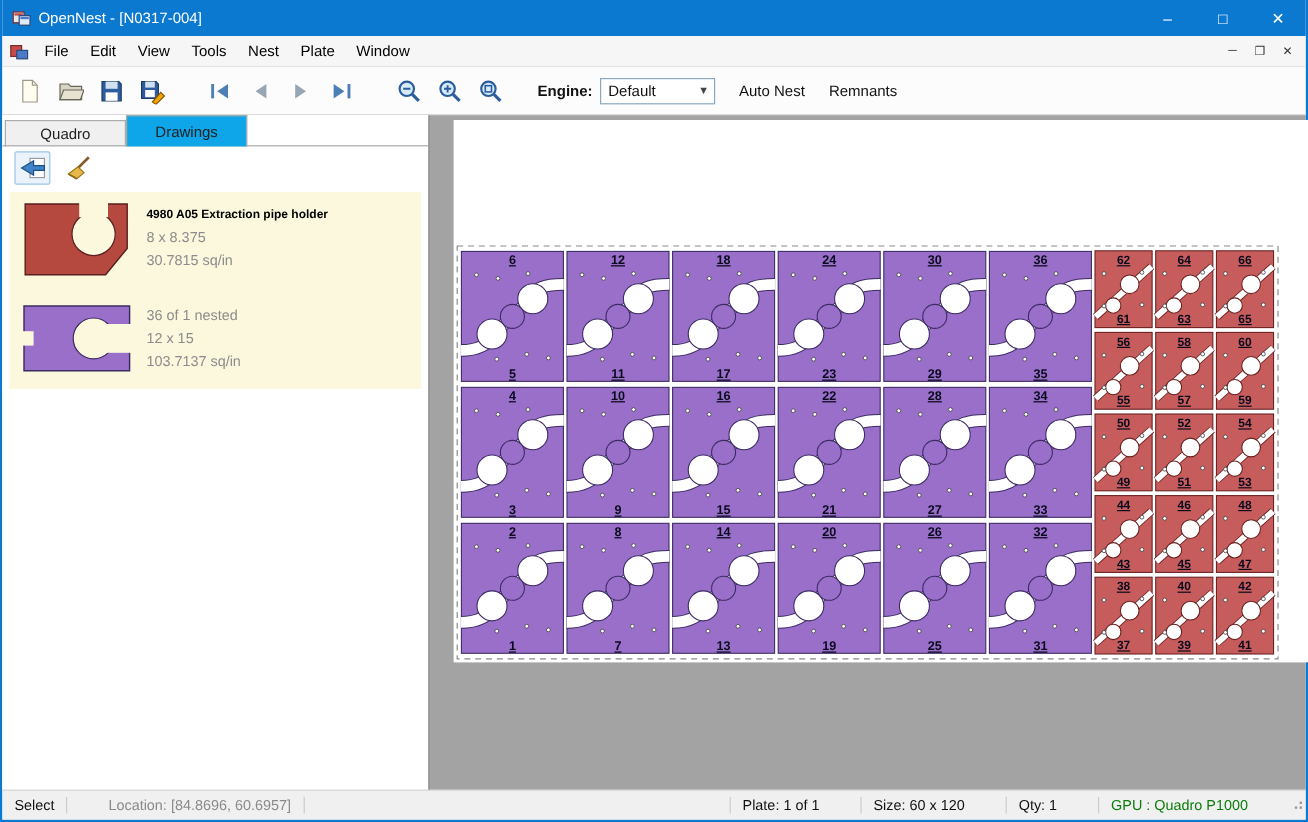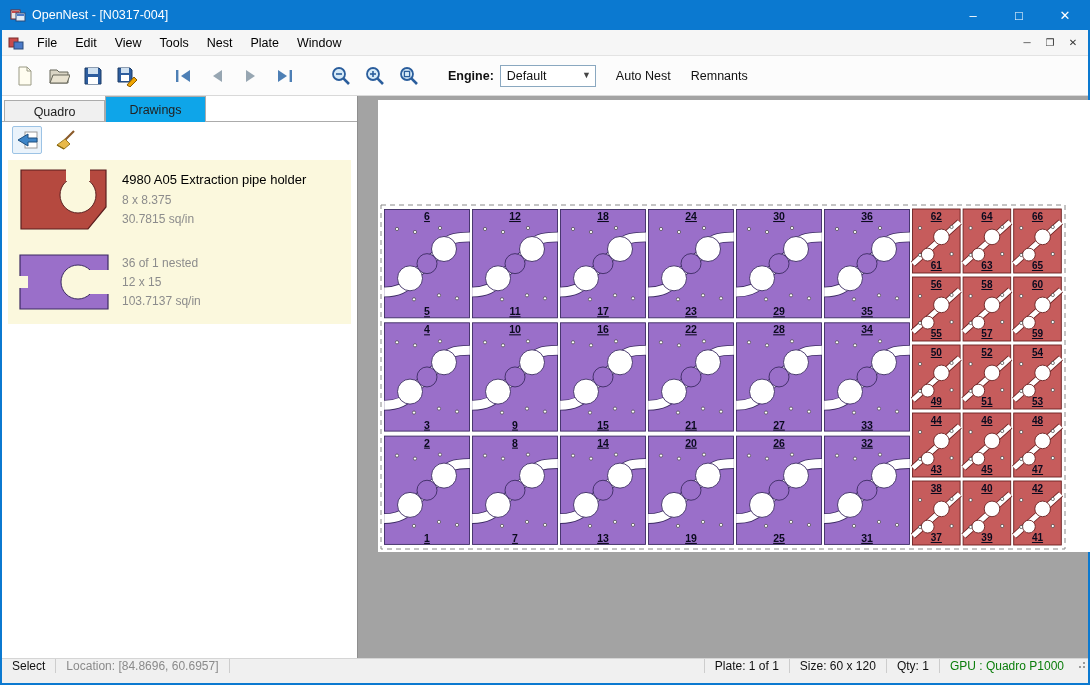--- a/index.html
+++ b/index.html
@@ -40,29 +40,29 @@
   .tab { width:101px; height:22px; background:#f0f0f0; border:1px solid #ababab; border-bottom:none; display:flex; align-items:center; justify-content:center; font-size:12.5px; color:#222; position:relative; }
   .tab.active { background:#0ea5e9; height:26px; z-index:2; }
   .side-body { flex:1 1 auto; background:#fff; overflow:hidden; }
   .side-tools { height:36px; display:flex; align-items:center; padding-left:10px; }
   .side-tool-btn { width:30px; height:28px; display:flex; align-items:center; justify-content:center; margin-right:8px; border-radius:2px; }
   .side-tool-btn.framed { border:1px solid #9cc3e5; background:#eaf3fb; }
   .drawings-list { margin:2px 6px 0 6px; background:#fbf8dd; }
   .drawing-item { display:flex; align-items:center; padding:7px 4px; }
   .drawing-thumb { width:104px; flex:0 0 auto; display:flex; justify-content:center; }
   .drawing-meta { flex:1 1 auto; padding-left:6px; }
-  .d-name { font-size:13px; font-weight:normal; color:#000; margin-bottom:4px; }
+  .d-name { font-size:10px; font-weight:bold; color:#000; margin-bottom:4px; }
   .d-line { font-size:12px; color:#8c8c8c; line-height:19px; }
 
   
   .canvas { flex:1 1 auto; background:#a3a3a3; position:relative; border-left:1px solid #8e8e8e; }
   .canvas svg { position:absolute; left:0; top:0; }
 
   
-  .statusbar { height:25px; background:#f0f0f0; border-top:1px solid #d5d5d5; display:flex; align-items:flex-start; font-size:12px; color:#111; flex:0 0 auto; }
+  .statusbar { height:25px; background:#f0f0f0; border-top:1px solid #d5d5d5; display:flex; align-items:center; font-size:12px; color:#111; flex:0 0 auto;gap:24px; }
   .sb-cell { display:flex; align-items:center; padding:0 10px; }
   .sb-left { border-right:1px solid #cdcdcd; }
   .sb-loc { color:#8a8a8a; }
   .sb-spacer { flex:1 1 auto; }
   .sb-right { border-left:1px solid #cdcdcd; }
   .sb-grip { width:14px; display:flex; align-items:flex-end; justify-content:flex-end; padding:0 2px 2px 0; }
 </style>
 </head>
 <body>
 

